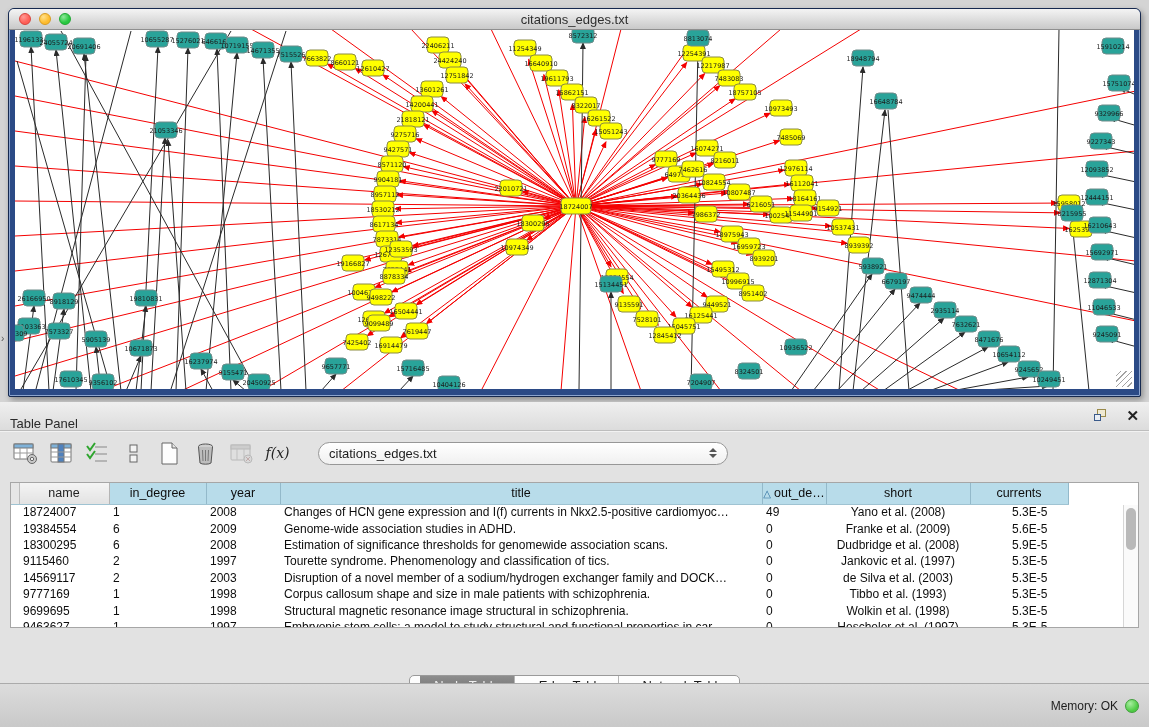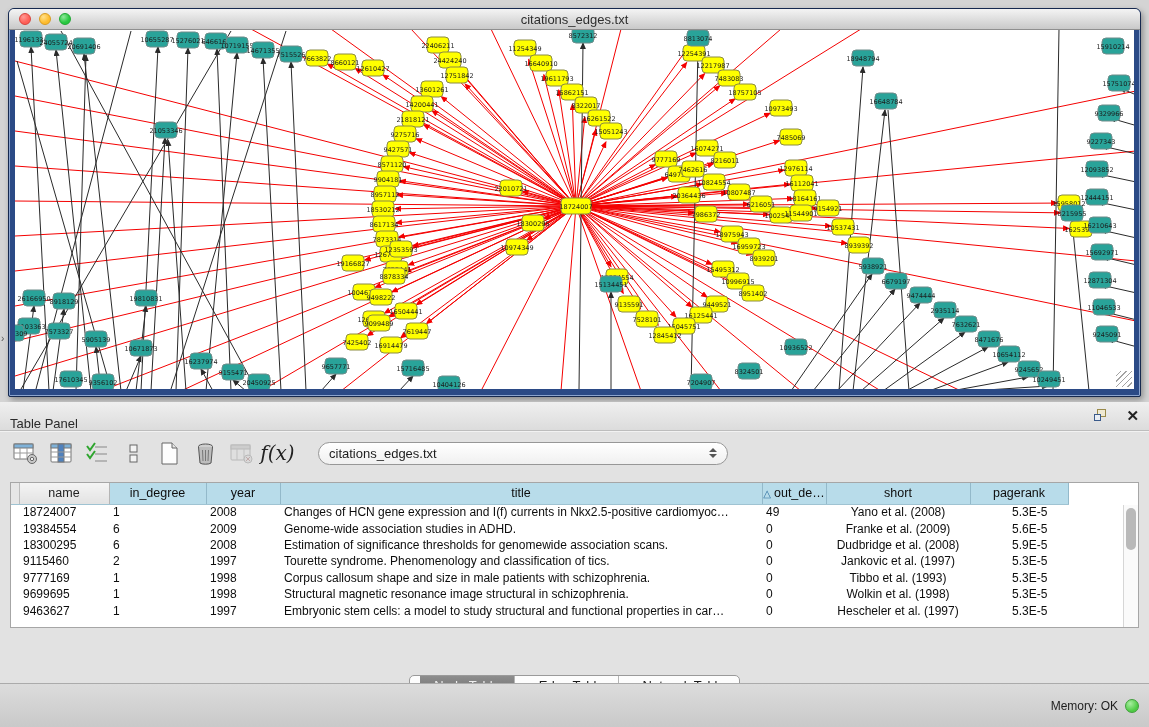--- a/index.html
+++ b/index.html
@@ -36,21 +36,21 @@
     display:flex; align-items:center; padding:0 10px; }
   .panel-title { font-size:13px; color:#2a2a2a;margin-top:15px; }
   .panel-header .spacer { flex:1; }
   .float-icon { width:16px; height:14px; position:relative; margin-right:16px; }
   .float-icon .sq1 { position:absolute; left:3px; top:0; width:9px; height:8px; border:1px solid #9a8a4a; background:#efe9d2; }
   .float-icon .sq2 { position:absolute; left:0; top:5px; width:7px; height:7px; border:1px solid #3a5a8a; background:#e8edf5; }
   .close-x { font-size:15px; font-weight:bold; color:#222; line-height:14px; }
 
   .toolbar { height:43px; display:flex; align-items:center; padding-left:12px; gap:9px; border-top:1px solid #f2f2f2; }
   .tool { width:27px; height:27px; display:flex; align-items:center; justify-content:center; }
-  .fx { font-family:"DejaVu Serif", serif; font-style:italic; font-size:20px; color:#222; }
+  .fx { font-family:"DejaVu Serif", serif; font-style:italic; font-size:14px; color:#222; }
   .dropdown { margin-left:18px; width:410px; height:23px; border:1px solid #979797; border-radius:12px;
     background:linear-gradient(#ffffff,#f0f0f0); display:flex; align-items:center; padding:0 10px; }
   .dropdown .val { flex:1; font-size:13px; color:#1d1d1d; }
   .dd-arrows { display:flex; flex-direction:column; gap:2px; }
   .dd-arrows i { display:block; width:0; height:0; border-left:4px solid transparent; border-right:4px solid transparent; }
   .dd-arrows .up { border-bottom:4px solid #555; }
   .dd-arrows .dn { border-top:4px solid #555; }
 
   .table-wrap { position:absolute; left:10px; top:80px; right:10px; height:146px; background:#ffffff;
     border:1px solid #a6a6a6; overflow:hidden; }
@@ -643,21 +643,21 @@
         </colgroup>
       <thead>
           <tr id="hrow">
             <th class="gutter"></th>
             <th class="namecol">name</th>
             <th>in_degree</th>
             <th>year</th>
             <th>title</th>
             <th><span class="sort-glyph">△</span>out_de…</th>
             <th>short</th>
-            <th>pagerank</th>
+            <th>currents</th>
           </tr>
         </thead>
       <tbody id="tbody">
           <tr>
             <td></td>
             <td class="l">18724007</td>
             <td class="l">1</td>
             <td class="l">2008</td>
             <td class="l">Changes of HCN gene expression and I(f) currents in Nkx2.5-positive cardiomyoc…</td>
             <td class="l">49</td>
@@ -689,20 +689,30 @@
             <td class="l">9115460</td>
             <td class="l">2</td>
             <td class="l">1997</td>
             <td class="l">Tourette syndrome. Phenomenology and classification of tics.</td>
             <td class="l">0</td>
             <td class="c">Jankovic et al. (1997)</td>
             <td class="pg">5.3E-5</td>
           </tr>
           <tr>
             <td></td>
+            <td class="l">14569117</td>
+            <td class="l">2</td>
+            <td class="l">2003</td>
+            <td class="l">Disruption of a novel member of a sodium/hydrogen exchanger family and DOCK…</td>
+            <td class="l">0</td>
+            <td class="c">de Silva et al. (2003)</td>
+            <td class="pg">5.3E-5</td>
+          </tr>
+          <tr>
+            <td></td>
             <td class="l">9777169</td>
             <td class="l">1</td>
             <td class="l">1998</td>
             <td class="l">Corpus callosum shape and size in male patients with schizophrenia.</td>
             <td class="l">0</td>
             <td class="c">Tibbo et al. (1993)</td>
             <td class="pg">5.3E-5</td>
           </tr>
           <tr>
             <td></td>

